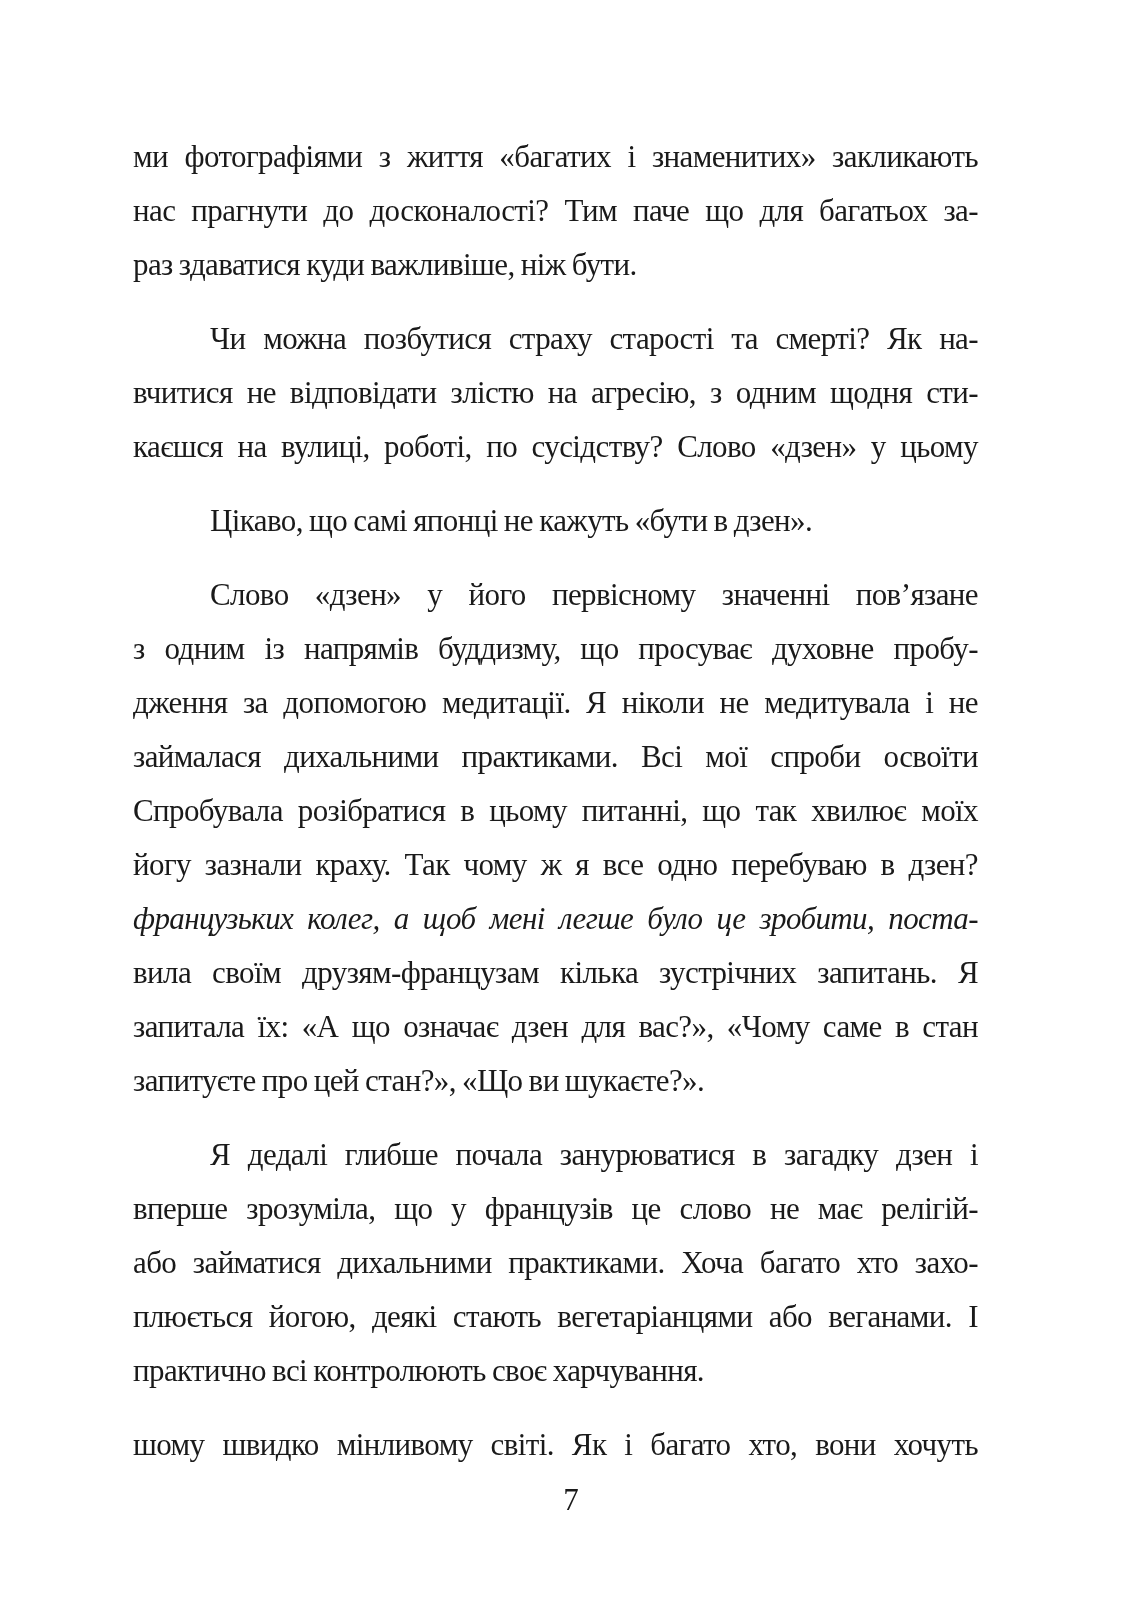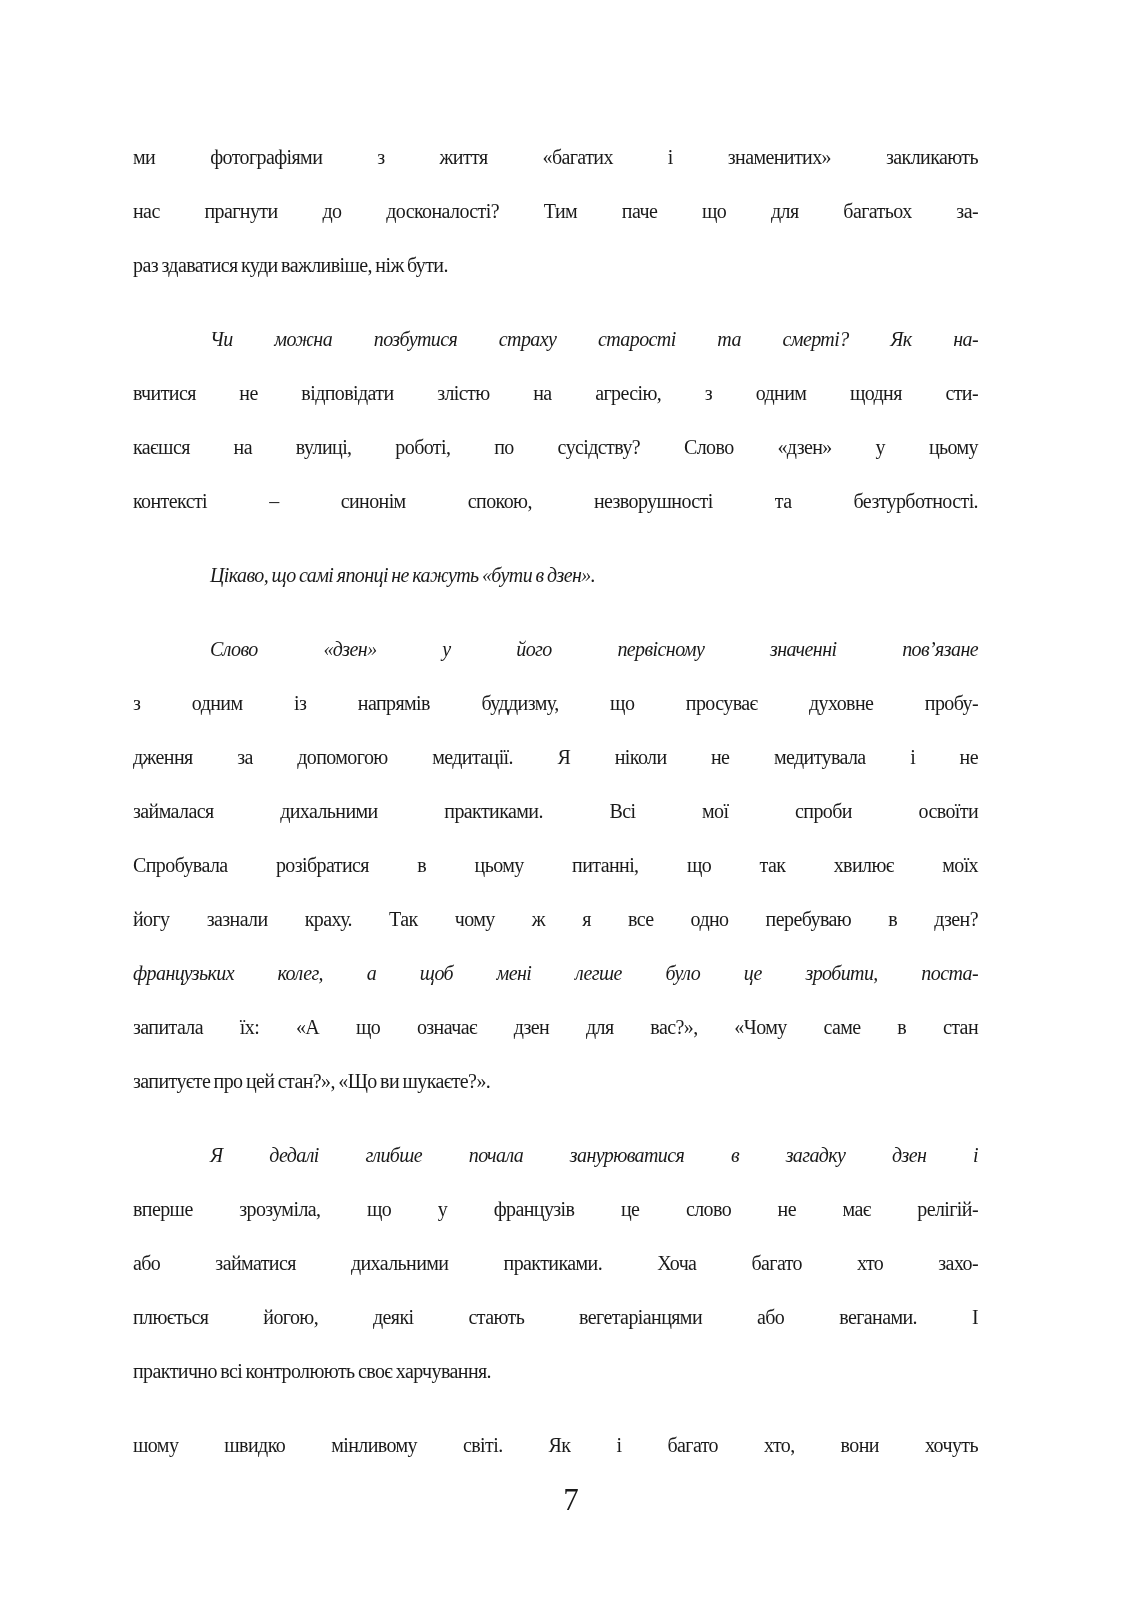--- a/index.html
+++ b/index.html
@@ -30,34 +30,33 @@
     .para {
       margin: 0;
     }
     .para + .para {
       margin-top: 20px;
     }
     .line {
       display: block;
       height: 54px;
       line-height: 54px;
-      font-size: 20px;
+      font-size: 31px;
       white-space: nowrap;
       transform-origin: left center;
       text-align: justify;
       text-align-last: justify;
       letter-spacing: -0.6px;
       word-spacing: -1px;
     }
     .line.last {
       text-align-last: left;
     }
     .line.indent {
       padding-left: 77px;
-      font-style: italic;
     }
     .page-number {
       position: absolute;
       left: 0;
       width: 1142px;
       top: 1480px;
       text-align: center;
       font-size: 31px;
       line-height: 40px;
     }
@@ -71,35 +70,35 @@
     <p class="para">
       <span class="line" style="width: 845px; box-sizing: border-box;">ми фотографіями з життя «багатих і знаменитих» закликають</span>
       <span class="line" style="width: 845px; box-sizing: border-box;">нас прагнути до досконалості? Тим паче що для багатьох за-</span>
       <span class="line last" style="width: 845px; box-sizing: border-box;">раз здаватися куди важливіше, ніж бути.</span>
     </p>
 
     <p class="para">
       <span class="line indent" style="width: 845px; box-sizing: border-box;">Чи можна позбутися страху старості та смерті? Як на-</span>
       <span class="line" style="width: 845px; box-sizing: border-box;">вчитися не відповідати злістю на агресію, з одним щодня сти-</span>
       <span class="line" style="width: 845px; box-sizing: border-box;">каєшся на вулиці, роботі, по сусідству? Слово «дзен» у цьому</span>
-      <span class="line" style="width: 845px; box-sizing: border-box;">контексті – синонім спокою, незворушності та безтурботності.</span>
     </p>
 
     <p class="para">
       <span class="line indent last" style="width: 845px; box-sizing: border-box;">Цікаво, що самі японці не кажуть «бути в дзен».</span>
     </p>
 
     <p class="para">
       <span class="line indent" style="width: 845px; box-sizing: border-box;">Слово «дзен» у його первісному значенні пов’язане</span>
       <span class="line" style="width: 845px; box-sizing: border-box;">з одним із напрямів буддизму, що просуває духовне пробу-</span>
       <span class="line" style="width: 845px; box-sizing: border-box;">дження за допомогою медитації. Я ніколи не медитувала і не</span>
       <span class="line" style="width: 845px; box-sizing: border-box;">займалася дихальними практиками. Всі мої спроби освоїти</span>
       <span class="line" style="width: 845px; box-sizing: border-box;">Спробувала розібратися в цьому питанні, що так хвилює моїх</span>
       <span class="line" style="width: 845px; box-sizing: border-box;">йогу зазнали краху. Так чому ж я все одно перебуваю в дзен?</span>
       <span class="line" style="width: 845px; box-sizing: border-box; font-style: italic;">французьких колег, а щоб мені легше було це зробити, поста-</span>
+      <span class="line" style="width: 845px; box-sizing: border-box;">вила своїм друзям-французам кілька зустрічних запитань. Я</span>
       <span class="line" style="width: 845px; box-sizing: border-box;">запитала їх: «А що означає дзен для вас?», «Чому саме в стан</span>
       <span class="line last" style="width: 845px; box-sizing: border-box;">запитуєте про цей стан?», «Що ви шукаєте?».</span>
     </p>
 
     <p class="para">
       <span class="line indent" style="width: 845px; box-sizing: border-box;">Я дедалі глибше почала занурюватися в загадку дзен і</span>
       <span class="line" style="width: 845px; box-sizing: border-box;">вперше зрозуміла, що у французів це слово не має релігій-</span>
       <span class="line" style="width: 845px; box-sizing: border-box;">або займатися дихальними практиками. Хоча багато хто захо-</span>
       <span class="line" style="width: 845px; box-sizing: border-box;">плюється йогою, деякі стають вегетаріанцями або веганами. І</span>
       <span class="line last" style="width: 845px; box-sizing: border-box;">практично всі контролюють своє харчування.</span>

